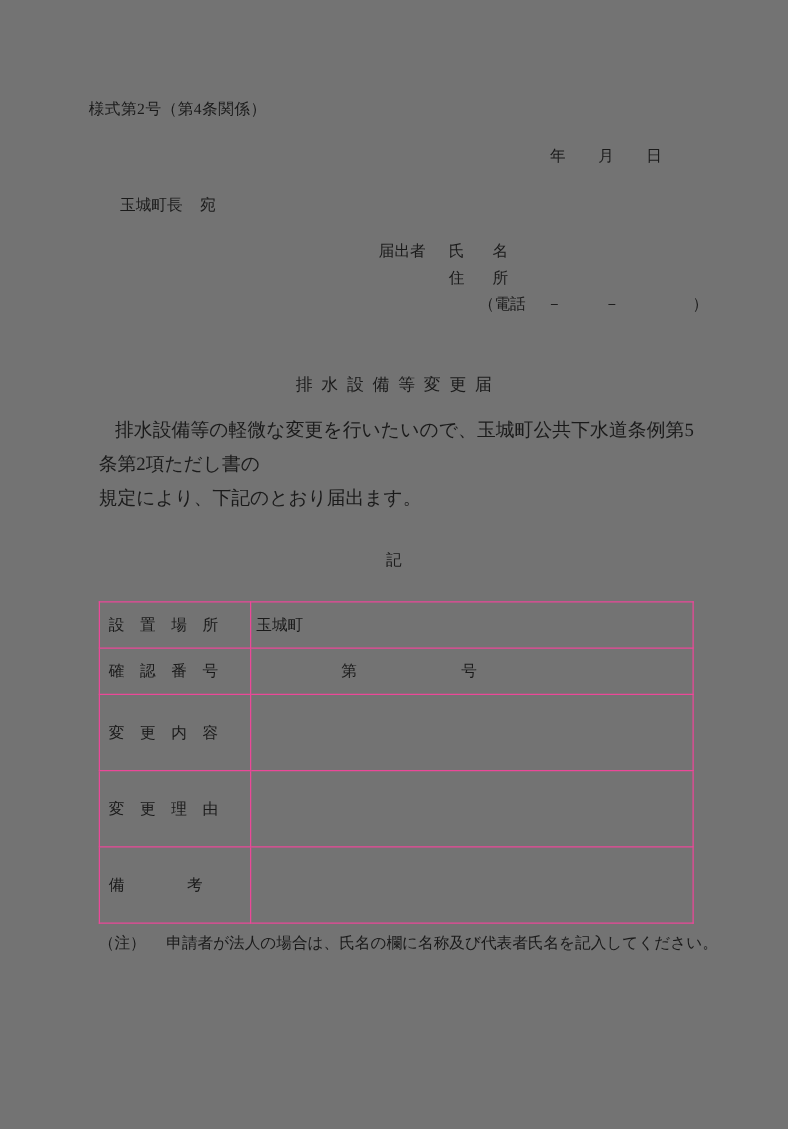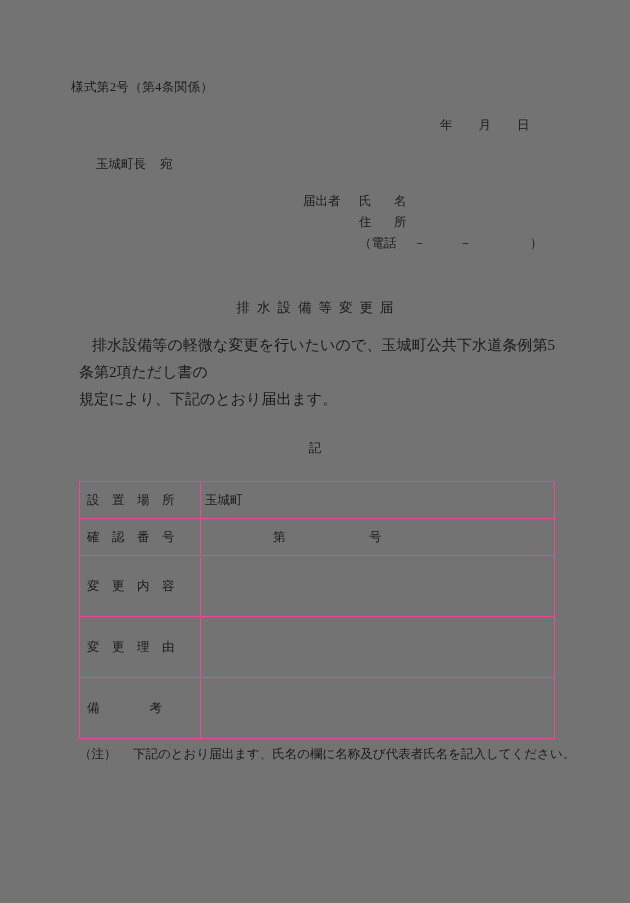--- a/index.html
+++ b/index.html
@@ -51,21 +51,21 @@
     align-items: baseline;
     height: 21px;
     white-space: nowrap;
   }
   .applicant .lead {
     width: 56px;
     text-align: left;
     display: inline-block;
   }
   .applicant .field { letter-spacing: 5px; }
-  .applicant .tel { display: inline-block; }
+  .applicant .tel { display: inline-block; margin-left: 24px; }
   .applicant .tel .dash { display: inline-block; width: 46px; text-align: center; }
   .applicant .tel .tail { display: inline-block; width: 54px; text-align: right; }
 
   
   .doc-title {
     left: 0;
     top: 299px;
     width: 630px;
     text-align: center;
     font-size: 13.5px;
@@ -203,16 +203,16 @@
       <tr class="tall">
         <td class="label">
           <span class="spread">備　　　　考</span>
         </td>
         <td class="value"></td>
       </tr>
     </tbody>
   </table>
 
   <div class="abs footnote">
-    <span class="mark">（注）</span><span>下記のとおり届出ます、氏名の欄に名称及び代表者氏名を記入してください。</span>
+    <span class="mark">（注）</span><span>申請者が法人の場合は、氏名の欄に名称及び代表者氏名を記入してください。</span>
   </div>
 
 </div>
 
 </body></html>

